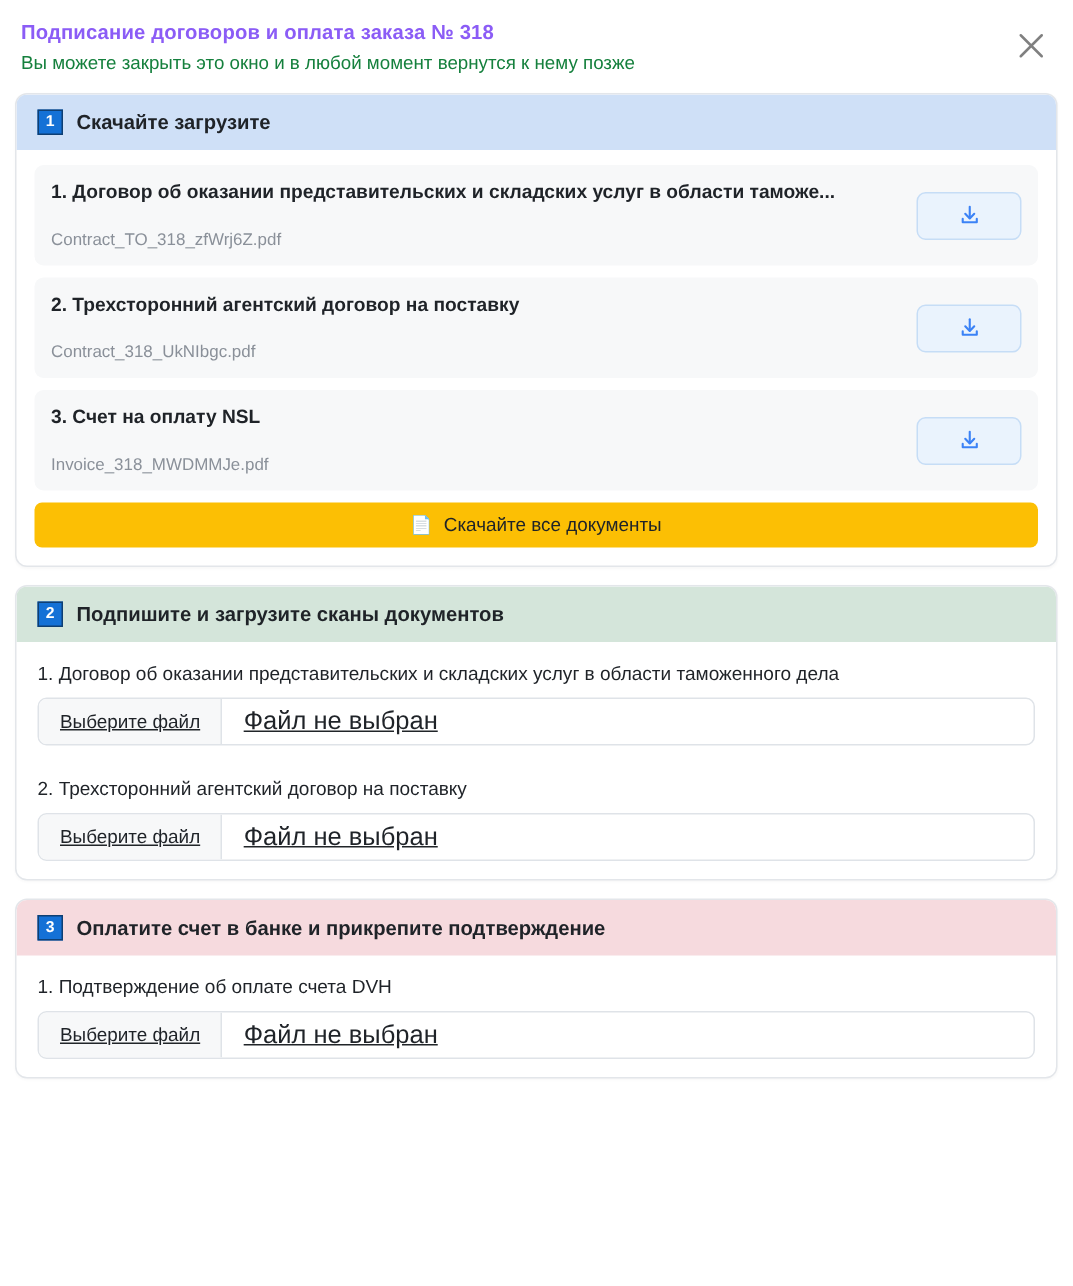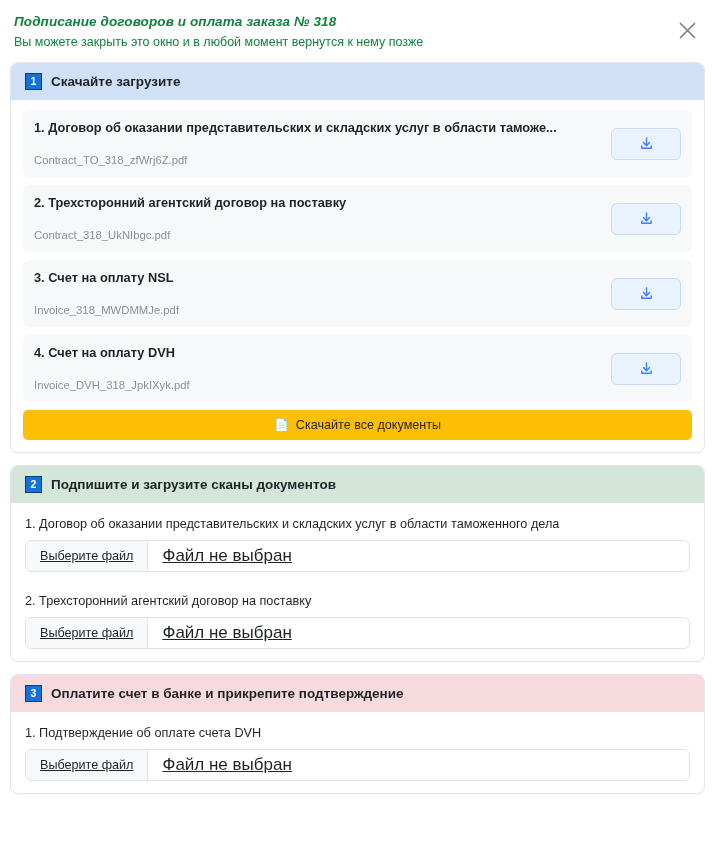--- a/index.html
+++ b/index.html
@@ -24,24 +24,23 @@
 
   
   .header {
     padding: 13px 14px 10px 14px;
     position: relative;
     height: 62px;
   }
   .header-title {
     font-size: 13.5px;
     font-weight: bold;
-    color: #15803d;
+    color: #8b5cf6;
     line-height: 18px;
     letter-spacing: 0.1px;
-    font-style: italic;
   }
   .header-subtitle {
     font-size: 12.5px;
     font-weight: normal;
     color: #15803d;
     line-height: 17px;
     margin-top: 3px;
   }
   .close-btn {
     position: absolute;
@@ -268,35 +267,20 @@
           <span>
             <svg width="15" height="15" viewBox="0 0 16 16" fill="none" xmlns="http://www.w3.org/2000/svg">
               <path d="M8 2 V10" stroke="#3b82f6" stroke-width="1.5" stroke-linecap="round"></path>
               <path d="M4.8 7 L8 10.3 L11.2 7" stroke="#3b82f6" stroke-width="1.5" stroke-linecap="round" stroke-linejoin="round"></path>
               <path d="M3 10.5 V13 H13 V10.5" stroke="#3b82f6" stroke-width="1.5" stroke-linecap="round" stroke-linejoin="round"></path>
             </svg>
           </span>
         </button>
       </div>
 
-      <div class="doc-row">
-        <div class="doc-info">
-          <div class="doc-title">4. Счет на оплату DVH</div>
-          <div class="doc-file">Invoice_DVH_318_JpkIXyk.pdf</div>
-        </div>
-        <button class="dl-btn">
-          <span>
-            <svg width="15" height="15" viewBox="0 0 16 16" fill="none" xmlns="http://www.w3.org/2000/svg">
-              <path d="M8 2 V10" stroke="#3b82f6" stroke-width="1.5" stroke-linecap="round"></path>
-              <path d="M4.8 7 L8 10.3 L11.2 7" stroke="#3b82f6" stroke-width="1.5" stroke-linecap="round" stroke-linejoin="round"></path>
-              <path d="M3 10.5 V13 H13 V10.5" stroke="#3b82f6" stroke-width="1.5" stroke-linecap="round" stroke-linejoin="round"></path>
-            </svg>
-          </span>
-        </button>
-      </div>
 
       <button class="download-all">
         <span class="doc-emoji">📄</span>
         <span>Скачайте все документы</span>
       </button>
 
     </div>
   </div>
 
   <div class="card">

